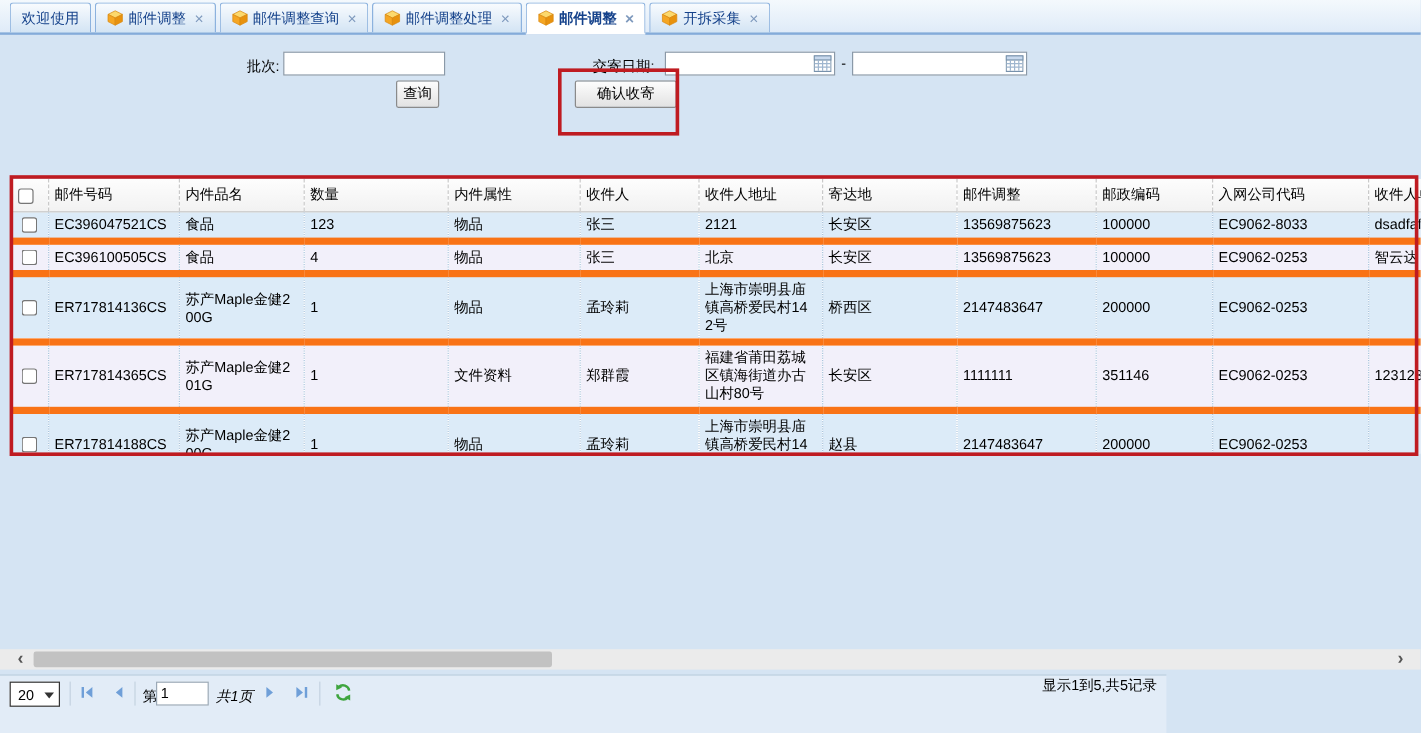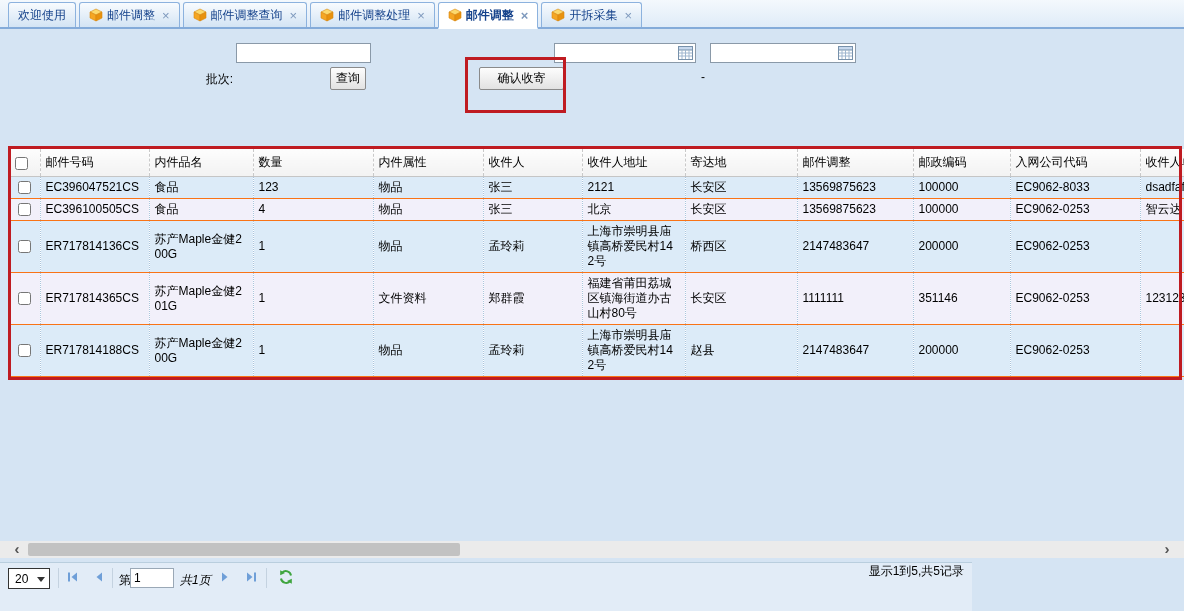--- a/index.html
+++ b/index.html
@@ -27,21 +27,21 @@
     color: #15428b; white-space: nowrap; cursor: pointer;
     position: relative;
   }
   .tab.active {
     background: #fff; font-weight: bold; height: 27px; z-index: 2;
     margin-bottom: -2px; border-bottom: 2px solid #fff;
   }
   .tab .x { color: #7e99bd; font-size: 13px; margin-left: 3px; cursor: pointer; }
   .cube { width: 14px; height: 14px; display:inline-block; }
   
-  .lbl { position: absolute; color:#000;margin-top:24px; }
+  .lbl { position: absolute; color:#000; }
   .txt {
     position: absolute; background:#fff; border:1px solid #8a99a8;
     height: 20px; padding: 0 3px; font-size:12px; font-family:inherit;
   }
   .datewrap { position:absolute; height:20px; background:#fff; border:1px solid #8a99a8; }
   .datewrap input { border:none; outline:none; height:18px; width: calc(100% - 20px); padding:0 3px; font-size:12px; font-family:inherit; background:transparent;}
   .cal { position:absolute; right:2px; top:2px; width:15px; height:14px; cursor:pointer; }
   .btn {
     position: absolute; height: 23px;
     background: linear-gradient(#fdfdfd,#e2e2e2);
@@ -56,21 +56,21 @@
   }
   table.grid { border-collapse: collapse; table-layout: fixed; width: 1220px; background:#fff; }
   .grid th {
     background: linear-gradient(#fdfdfd,#f2f2f2);
     font-weight: normal; text-align: left; padding: 5px 5px;
     border-right: 1px dashed #c9c9c9; border-bottom: 1px solid #c5c5c5;
     height: 26px; overflow: hidden; white-space: nowrap;
   }
   .grid td {
     padding: 3px 5px; vertical-align: middle; line-height: 15px;
-    border-right: 1px dotted #aac4dc; border-bottom: 1px solid #f97316;
+    border-right: 1px dotted #aac4dc; border-bottom: 6px solid #f97316;
     overflow: hidden; word-break: break-all;
   }
   tr.odd  td { background: #dcebf8; }
   tr.even td { background: #f2f0fa; }
   .rh1 { height: 21px; } .rh2 { height: 37px; } .rh3 { height: 49px; }
   .ckcell { text-align: center; }
   .grid input[type=checkbox] { width: 13px; height: 13px; vertical-align: middle; }
   
   .hscroll { position:absolute; left:0; top:541px; width:1184px; height:17px; background:#ebebeb; }
   .harrow { position:absolute; top:0; width:18px; height:17px; color:#555; font-weight:bold; font-size:15px; line-height:16px; text-align:center; cursor:pointer; }

